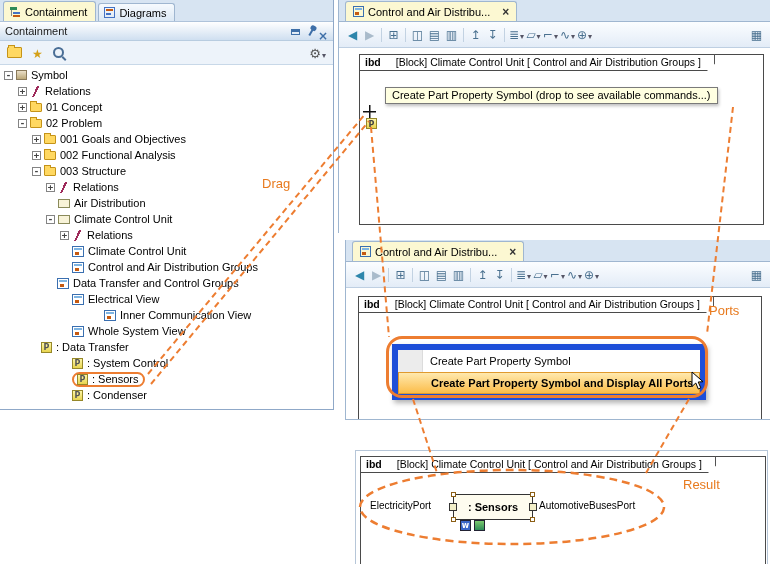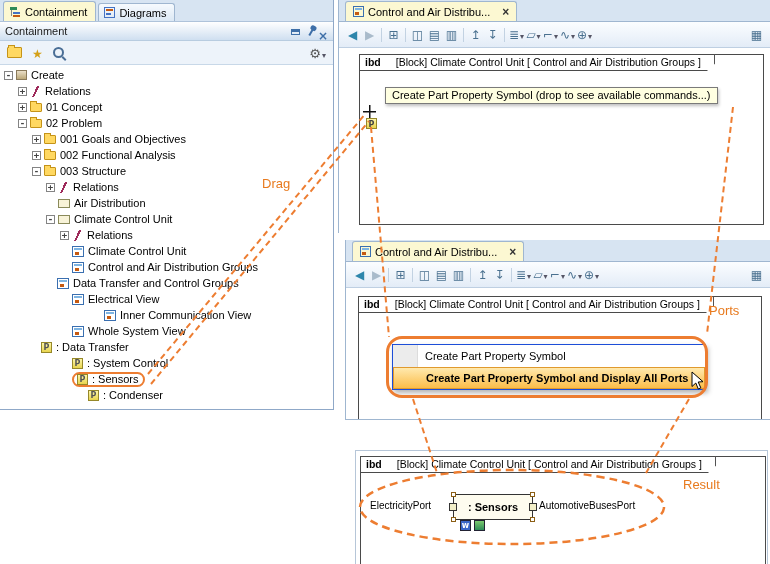--- a/index.html
+++ b/index.html
@@ -77,21 +77,21 @@
   .dwin.middle .frame{left:12px;top:8px;width:404px;height:140px}
   .dwin.bottom .frame{left:4px;top:5px;width:406px;height:120px}
   .fhead{position:absolute;left:-1px;top:-1px;background:#fff;border:1px solid #4A4A4A;padding:1px 13px 2px 5px;font-size:10.5px;white-space:nowrap;clip-path:polygon(0 0,100% 0,100% 58%,calc(100% - 8px) 100%,0 100%)}
   .fhead b{margin-right:15px}
 
   .tooltip{position:absolute;left:46px;top:39px;background:#FFFFE1;border:1px solid #7A7A7A;padding:1px 6px 2px;font-size:11px;white-space:nowrap;box-shadow:1px 2px 3px rgba(0,0,0,.25)}
   .drag-cursor{position:absolute;left:24px;top:57px;width:14px;height:26px}
   .cross{position:absolute;left:0;top:0;width:13px;height:13px;background:linear-gradient(#111,#111) 6px 0/1.5px 13px no-repeat,linear-gradient(#111,#111) 0 6px/13px 1.5px no-repeat}
   .cbadge{position:absolute;left:3px;top:13px;width:11px;height:11px;background:linear-gradient(#FDF6A8,#E8D44E);border:1px solid #96882A;font:bold 8px/11px "DejaVu Sans",sans-serif;text-align:center;color:#444;box-sizing:border-box}
 
-  .menu{position:absolute;left:46px;top:56px;width:314px;background:#fff;border:1px solid #1d4ed8;box-shadow:2px 3px 5px rgba(0,0,0,.3);box-sizing:border-box}
+  .menu{position:absolute;left:46px;top:56px;width:314px;background:#fff;border:6px solid #1d4ed8;box-shadow:2px 3px 5px rgba(0,0,0,.3);box-sizing:border-box}
   .menu::before{content:"";position:absolute;left:0;top:0;bottom:0;width:24px;background:#ECECEC;border-right:1px solid #DCDCDC}
   .mrow{position:relative;height:22px;line-height:22px;padding-left:32px;font-size:11px;white-space:nowrap;box-sizing:border-box}
   .mrow.sel{background:linear-gradient(#FFE9AE,#FBBD4A);border:1px solid #E09A2E;line-height:20px;font-weight:bold}
   .orange-rect{position:absolute;left:40px;top:96px;width:322px;height:62px;border:3px solid #ED7D31;border-radius:16px;box-sizing:border-box;pointer-events:none;z-index:5}
   .pointer-svg{position:absolute;left:345px;top:131px;z-index:6;pointer-events:none}
 
   .part-box{position:absolute;left:92px;top:37px;width:80px;height:26px;background:#FEFCEF;border:1px solid #333;box-sizing:border-box}
   .part-name{display:block;text-align:center;font-weight:bold;font-size:11px;line-height:24px}
   .hnd{position:absolute;width:5px;height:5px;background:#fff;border:1px solid #8B5E14;box-sizing:border-box}
   .hnd.tl{left:-3px;top:-3px}.hnd.tr{right:-3px;top:-3px}.hnd.bl{left:-3px;bottom:-3px}.hnd.br{right:-3px;bottom:-3px}
@@ -140,21 +140,21 @@
       </span>
     <span class="pt-right" data-name="panel-toolbar-right">
       <span class="pic settings-gear-icon" data-name="settings-gear-icon"></span>
       <span class="dd" data-name="settings-dropdown-arrow-icon"></span>
     </span>
   </div>
   <div class="tree" data-name="containment-tree">
       <div class="trow" data-name="tree-item" style="padding-left: 4px;">
         <span class="ttog box" data-name="tree-toggle-icon">-</span>
         <span class="ticon ti-model" data-name="model-icon"></span>
-        <span class="tlab" data-name="tree-item-label">Create</span>
+        <span class="tlab" data-name="tree-item-label">Symbol</span>
       </div>
       <div class="trow" data-name="tree-item" style="padding-left: 18px;">
         <span class="ttog box" data-name="tree-toggle-icon">+</span>
         <span class="ticon ti-relations" data-name="relations-icon"></span>
         <span class="tlab" data-name="tree-item-label">Relations</span>
       </div>
       <div class="trow" data-name="tree-item" style="padding-left: 18px;">
         <span class="ttog box" data-name="tree-toggle-icon">+</span>
         <span class="ticon ti-folder" data-name="folder-icon"></span>
         <span class="tlab" data-name="tree-item-label">01 Concept</span>
@@ -239,21 +239,21 @@
         <span class="ticon ti-part" data-name="part-icon"></span>
         <span class="tlab" data-name="tree-item-label">: System Control</span>
       </div>
       <div class="trow" data-name="tree-item" style="padding-left: 60px;">
         <span class="ttog" data-name="tree-toggle-spacer"></span>
         <span class="circled" data-name="drag-source-highlight">
           <span class="ticon ti-part" data-name="part-icon"></span>
           <span class="tlab" data-name="tree-item-label">: Sensors</span>
         </span>
       </div>
-      <div class="trow" data-name="tree-item" style="padding-left: 76px;">
+      <div class="trow" data-name="tree-item" style="padding-left: 60px;">
         <span class="ttog" data-name="tree-toggle-spacer"></span>
         <span class="ticon ti-part" data-name="part-icon"></span>
         <span class="tlab" data-name="tree-item-label">: Condenser</span>
       </div>
     </div>
 </div>
 
 <div class="dwin top" data-name="diagram-window-top">
   <div class="win-tabbar" data-name="window-tab-bar">
     <div class="wtab" data-name="diagram-tab">

